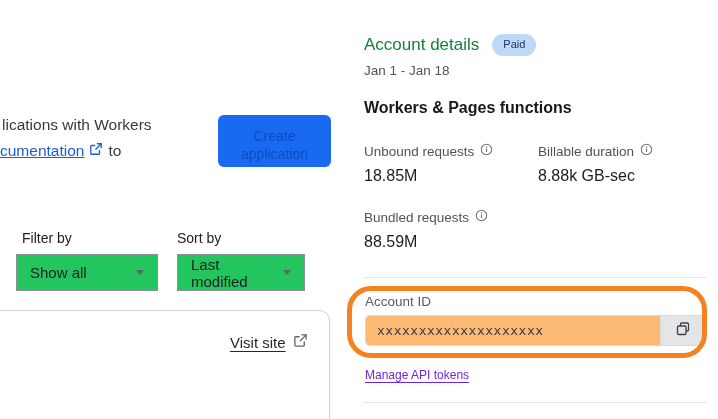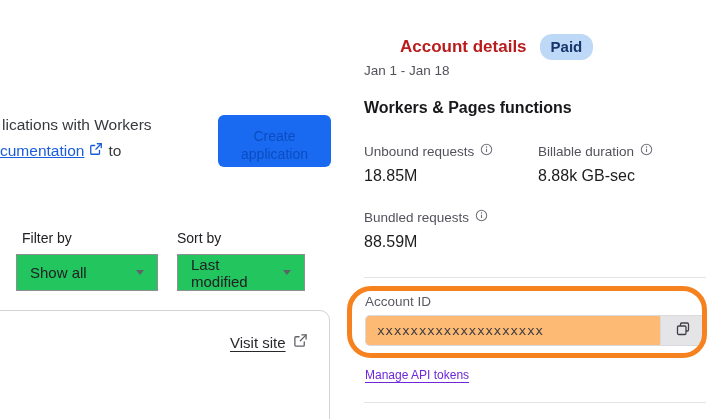--- a/index.html
+++ b/index.html
@@ -72,25 +72,25 @@
   .visit-link {
     font-size: 15px; font-weight: 500; color: #26282b;
     text-decoration: underline; text-underline-offset: 3px; cursor: pointer;
   }
 
   
   .acct-title-row {
     position: absolute; left: 364px; top: 34px;
     display: flex; align-items: center; gap: 13px;
   }
-  .acct-title { font-size: 17px; font-weight: 700; color: #b91c1c; margin-left: 36px; }
+  .acct-title { font-size: 17px; font-weight: 400; color: #15803d; }
   .badge {
     background: #bed8f8; color: #17356b;
-    font-size: 15px; line-height: 1;
-    padding: 5px 11px 6px; border-radius: 12px; font-weight: bold;
+    font-size: 11px; line-height: 1;
+    padding: 5px 11px 6px; border-radius: 12px;
   }
   .date-range {
     position: absolute; left: 364px; top: 63px;
     font-size: 13.5px; color: #52525b;
   }
   .section-title {
     position: absolute; left: 364px; top: 99px;
     font-size: 16px; font-weight: 700; color: #18181b;
   }
 

